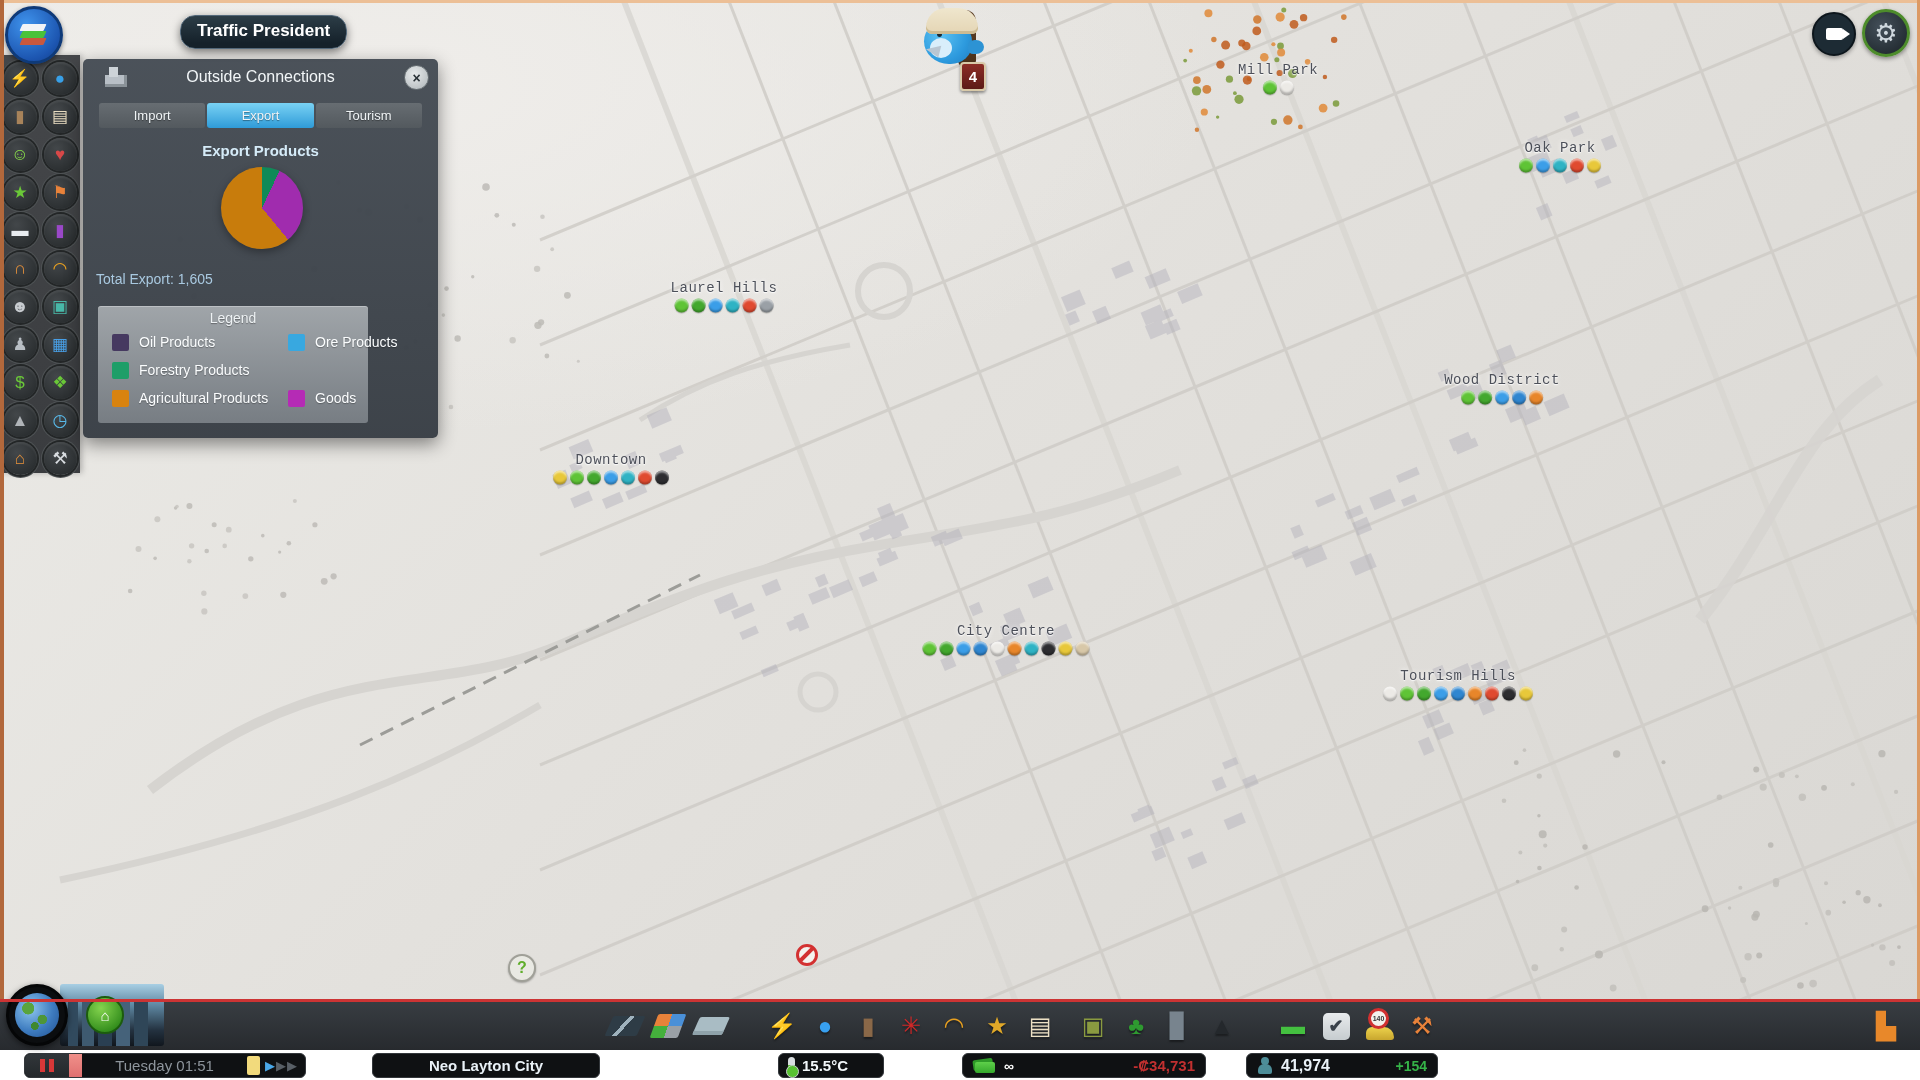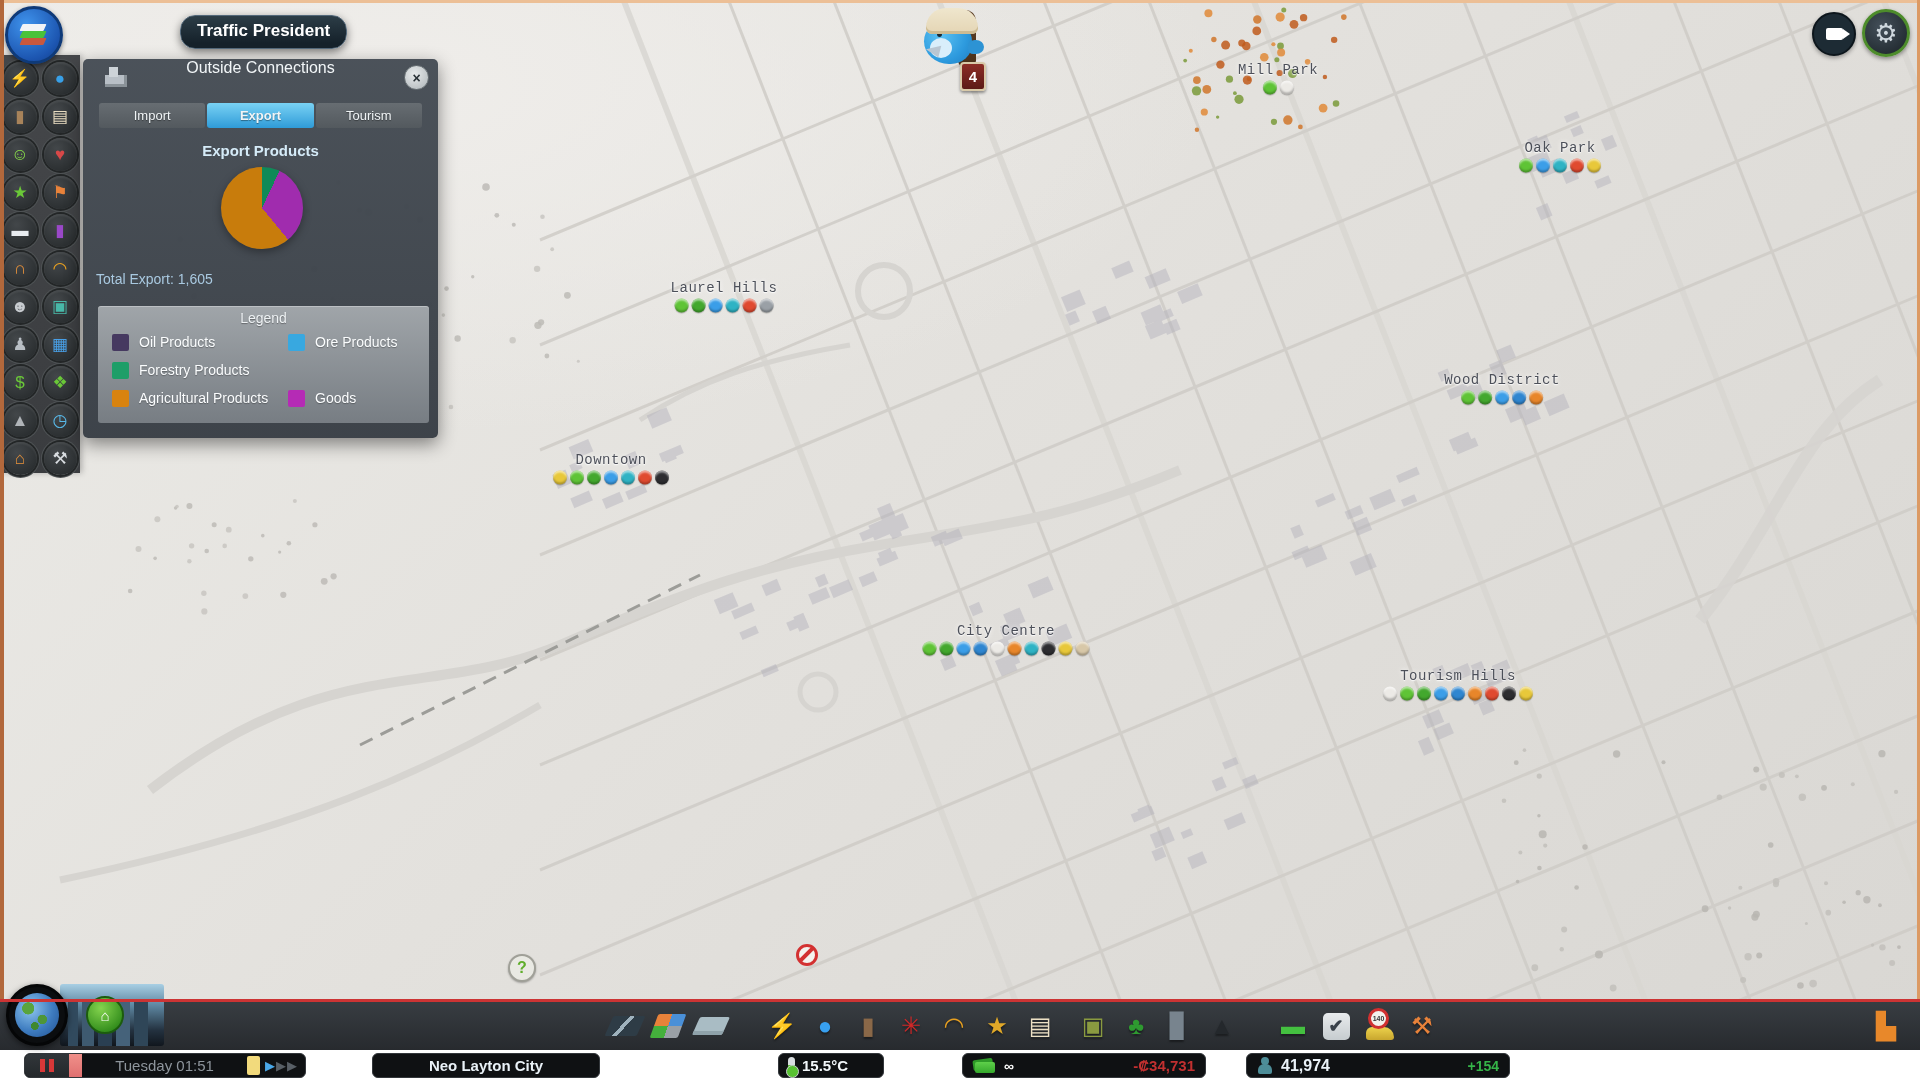--- a/index.html
+++ b/index.html
@@ -79,39 +79,39 @@
     grid-auto-rows:38px;align-items:center;justify-items:center;padding-top:4px;box-sizing:border-box;}
   .sb-btn{width:33px;height:33px;border-radius:50%;cursor:pointer;
     background:radial-gradient(circle at 38% 32%,#43474a 0%,#2b2f31 75%);
     box-shadow:0 0 0 2px #232627,0 0 0 3px #4e5254,inset 0 2px 2px rgba(255,255,255,.08);
     display:flex;align-items:center;justify-content:center;}
   .sb-btn .glyph{font-size:17px;line-height:1;}
   
   .panel{position:absolute;left:83px;top:59px;width:355px;height:379px;z-index:50;
     background:linear-gradient(180deg,rgba(70,77,85,.97) 0%,rgba(56,62,69,.97) 100%);
     border-radius:5px;box-shadow:0 6px 18px rgba(0,0,0,.45);color:#fff;}
-  .panel-head{position:relative;height:36px;display:flex;justify-content:center;}
+  .panel-head{position:relative;height:36px;display:flex;align-items:center;justify-content:center;}
   .panel-title{font-size:16px;color:#f2f6f8;}
   .panel-icon{position:absolute;left:22px;top:8px;width:24px;height:20px;}
   .panel-icon i{position:absolute;display:block;background:#b8bfc6;}
   .panel-icon i:nth-child(1){left:0;top:8px;width:22px;height:12px;box-shadow:inset -3px -3px 0 #8a9298;}
   .panel-icon i:nth-child(2){left:4px;top:0;width:9px;height:10px;background:#cdd3d8;}
   .close-btn{position:absolute;right:9px;top:6px;width:23px;height:23px;border-radius:50%;cursor:pointer;
     background:radial-gradient(circle at 40% 35%,#e8ebec 0%,#b9bfc2 80%);border:1px solid #6a7276;
     color:#2a3237;font-size:14px;font-weight:bold;display:flex;align-items:center;justify-content:center;}
   .tabs{display:flex;gap:2px;margin:8px 16px 0;}
   .tab{flex:1;height:25px;border-radius:3px;cursor:pointer;font-size:13px;color:#f0f4f6;
     background:linear-gradient(180deg,#676d72 0%,#53595e 100%);
     display:flex;align-items:center;justify-content:center;text-shadow:0 1px 1px rgba(0,0,0,.4);}
-  .tab.active{background:linear-gradient(180deg,#79d2f4 0%,#2f9bd8 100%);font-weight:bold;}
+  .tab.active{background:linear-gradient(180deg,#79d2f4 0%,#2f9bd8 100%);font-weight:normal;}
   .sec-title{margin-top:14px;text-align:center;font-size:15px;font-weight:bold;color:#d5ebf8;}
   .pie{position:absolute;left:138px;top:108px;width:82px;height:82px;border-radius:50%;
     box-shadow:0 3px 8px rgba(0,0,0,.35);filter:blur(.4px);}
   .total{position:absolute;left:13px;top:212px;font-size:14px;color:#a9c9e0;}
-  .legendbox{position:absolute;left:15px;top:247px;width:331px;height:117px;border-radius:3px;
+  .legendbox{position:absolute;left:15px;top:247px;width:270px;height:117px;border-radius:3px;
     background:linear-gradient(180deg,rgba(168,173,177,.92) 0%,rgba(124,130,136,.92) 100%);
     box-shadow:inset 0 1px 0 rgba(255,255,255,.3);}
   .legend-title{text-align:center;font-size:14px;color:#eef2f4;padding-top:4px;text-shadow:0 1px 1px rgba(0,0,0,.35);}
   .legend-grid{display:grid;grid-template-columns:176px 1fr;grid-auto-rows:28px;padding:2px 0 0 14px;}
   .lg-item{display:flex;align-items:center;gap:10px;}
   .lg-swatch{width:17px;height:17px;border-radius:2px;flex:0 0 17px;}
   .lg-label{font-size:14px;color:#fbfdfe;text-shadow:0 1px 1px rgba(0,0,0,.3);white-space:nowrap;}
   
   .toolbar{position:absolute;left:0;top:1002px;width:1920px;height:48px;z-index:30;
     background:linear-gradient(180deg,#383d42 0%,#272a2e 100%);display:flex;align-items:center;
@@ -170,21 +170,21 @@
   .thermo{position:relative;width:7px;height:17px;background:#d8dde0;border-radius:4px 4px 0 0;}
   .thermo::before{content:"";position:absolute;left:0;bottom:0;width:7px;height:9px;background:#58c232;}
   .thermo::after{content:"";position:absolute;left:-2px;bottom:-4px;width:11px;height:11px;border-radius:50%;background:#58c232;border:1px solid #c8cdd0;}
   .moneybox{left:962px;width:244px;padding:0 10px;gap:9px;}
   .cash{position:relative;width:22px;height:14px;}
   .cash i{position:absolute;width:20px;height:11px;border-radius:2px;display:block;}
   .cash i:nth-child(1){left:0;top:0;background:#2e9a28;transform:rotate(-8deg);}
   .cash i:nth-child(2){left:2px;top:3px;background:linear-gradient(180deg,#5ed04a,#35a82c);}
   .money-sym{color:#fff;font-size:14px;font-weight:bold;}
   .money-delta{margin-left:auto;color:#c23030;font-size:15px;font-weight:bold;}
-  .popbox{left:1246px;width:264px;padding:0 10px;gap:9px;}
+  .popbox{left:1246px;width:192px;padding:0 10px;gap:9px;}
   .person{position:relative;width:15px;height:17px;}
   .person::before{content:"";position:absolute;left:4px;top:0;width:8px;height:8px;border-radius:50%;background:#4d8d98;}
   .person::after{content:"";position:absolute;left:1px;top:7px;width:14px;height:10px;border-radius:6px 6px 2px 2px;background:#4d8d98;}
   .pop-val{color:#eaf2f8;font-size:16px;font-weight:bold;}
   .pop-delta{margin-left:auto;color:#35b348;font-size:14px;font-weight:bold;}
 </style>
 </head>
 <body>
 
 <div class="map">

